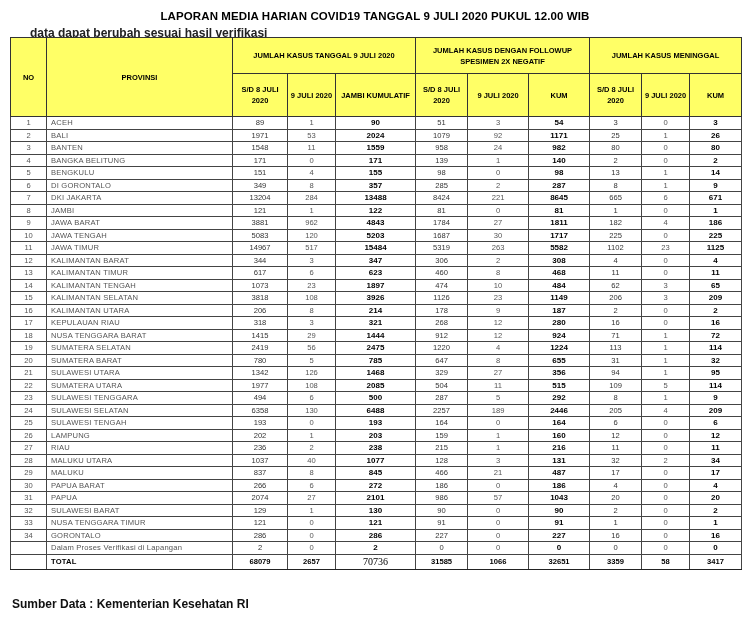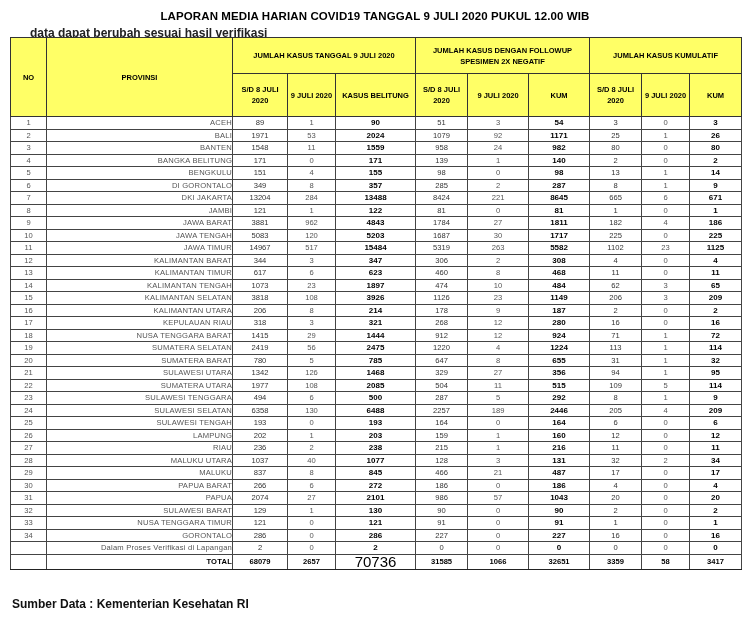--- a/index.html
+++ b/index.html
@@ -4,25 +4,25 @@
 <style>
   html, body { margin:0; padding:0; background:#ffffff; }
   body { width:750px; height:630px; position:relative; overflow:hidden; font-family:"Liberation Sans", sans-serif; color:#000; }
   .title { position:absolute; top:10px; left:0; width:750px; text-align:center; font-weight:bold; font-size:11.5px; letter-spacing:0.1px; }
   .subtitle { position:absolute; top:26px; left:30px; font-size:12px; font-weight:bold; color:#222; }
   table.rep { position:absolute; top:37px; left:10px; border-collapse:collapse; table-layout:fixed; width:731px; }
   table.rep th { background:#ffff66; font-weight:bold; font-size:7.5px; border:1.2px solid #333; text-align:center; padding:0 2px; line-height:11px; }
   table.rep th.grp { height:35px; }
   table.rep th.sub { height:42px; }
   table.rep td { border:1px solid #444; font-size:7.6px; height:11.5px; line-height:11.5px; padding:0; text-align:center; color:#555; white-space:nowrap; overflow:hidden; }
-  table.rep td.prov { text-align:right; padding-left:16px; color:#555; letter-spacing:0.2px; }
+  table.rep td.prov { text-align:left; padding-left:4px; color:#555; letter-spacing:0.2px; }
   table.rep td.b { font-weight:bold; color:#000; font-size:8px; }
   table.rep td.dark { color:#333; }
   table.rep tr.total td { font-weight:bold; color:#000; height:14px; border-top:1.5px solid #222; border-bottom:1.5px solid #222; }
-  table.rep tr.total td.big { font-size:15px; font-weight:normal; }
+  table.rep tr.total td.big { font-size:10px; font-weight:normal;font-family:Liberation Serif, serif; }
   .grp1 { text-align:center; }
   .source { position:absolute; top:597px; left:12px; font-size:12px; font-weight:bold; color:#111; }
 </style>
 </head>
 <body>
 
 <div class="title">LAPORAN MEDIA HARIAN COVID19 TANGGAL 9 JULI 2020 PUKUL 12.00 WIB</div>
 <div class="subtitle">data dapat berubah sesuai hasil verifikasi</div>
 
 <table class="rep">
@@ -38,26 +38,26 @@
     <col style="width:52px">
       <col style="width:48px">
       <col style="width:52px">
   </colgroup>
   <thead>
     <tr>
       <th rowspan="2">NO</th>
       <th rowspan="2">PROVINSI</th>
       <th colspan="3" class="grp grp1">JUMLAH KASUS          TANGGAL 9 JULI 2020</th>
       <th colspan="3" class="grp">JUMLAH KASUS DENGAN FOLLOWUP SPESIMEN 2X NEGATIF</th>
-      <th colspan="3" class="grp">JUMLAH KASUS KUMULATIF</th>
+      <th colspan="3" class="grp">JUMLAH KASUS MENINGGAL</th>
     </tr>
     <tr>
       <th class="sub">S/D 8 JULI 2020</th>
       <th class="sub">9 JULI 2020</th>
-      <th class="sub">KASUS BELITUNG</th>
+      <th class="sub">JAMBI KUMULATIF</th>
       <th class="sub">S/D 8 JULI 2020</th>
       <th class="sub">9 JULI 2020</th>
       <th class="sub">KUM</th>
       <th class="sub">S/D 8 JULI 2020</th>
       <th class="sub">9 JULI 2020</th>
       <th class="sub">KUM</th>
     </tr>
   </thead>
   <tbody id="table-body">
       <tr>

